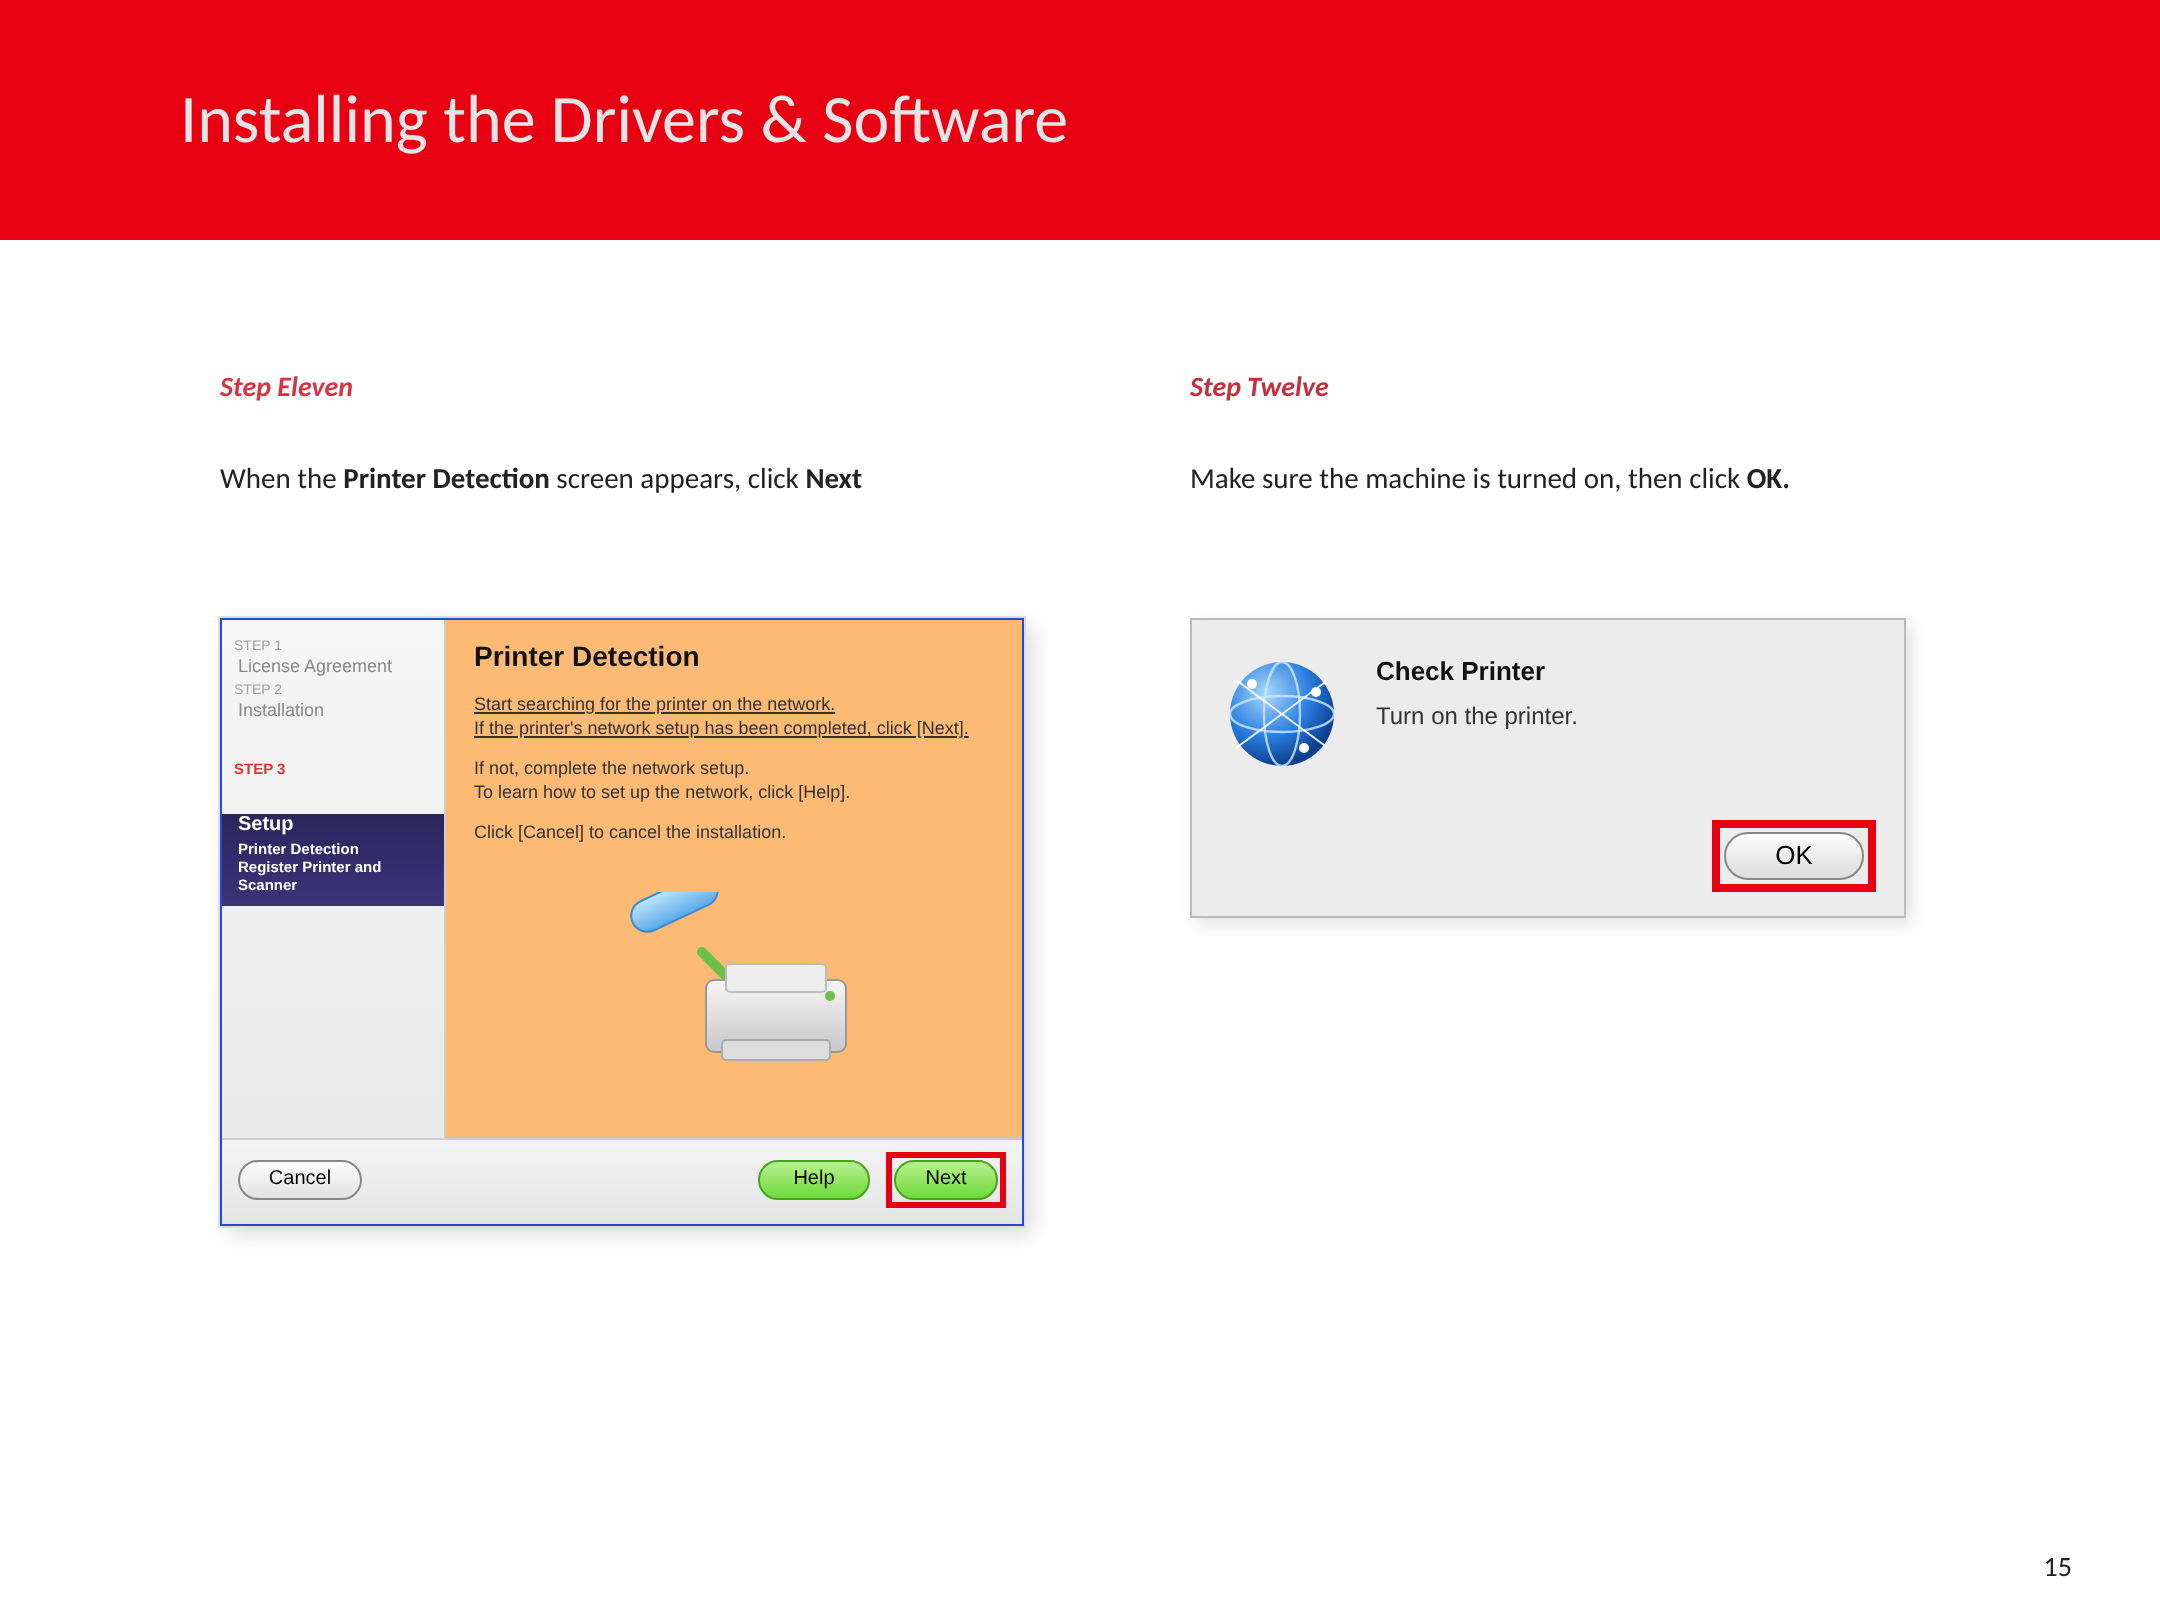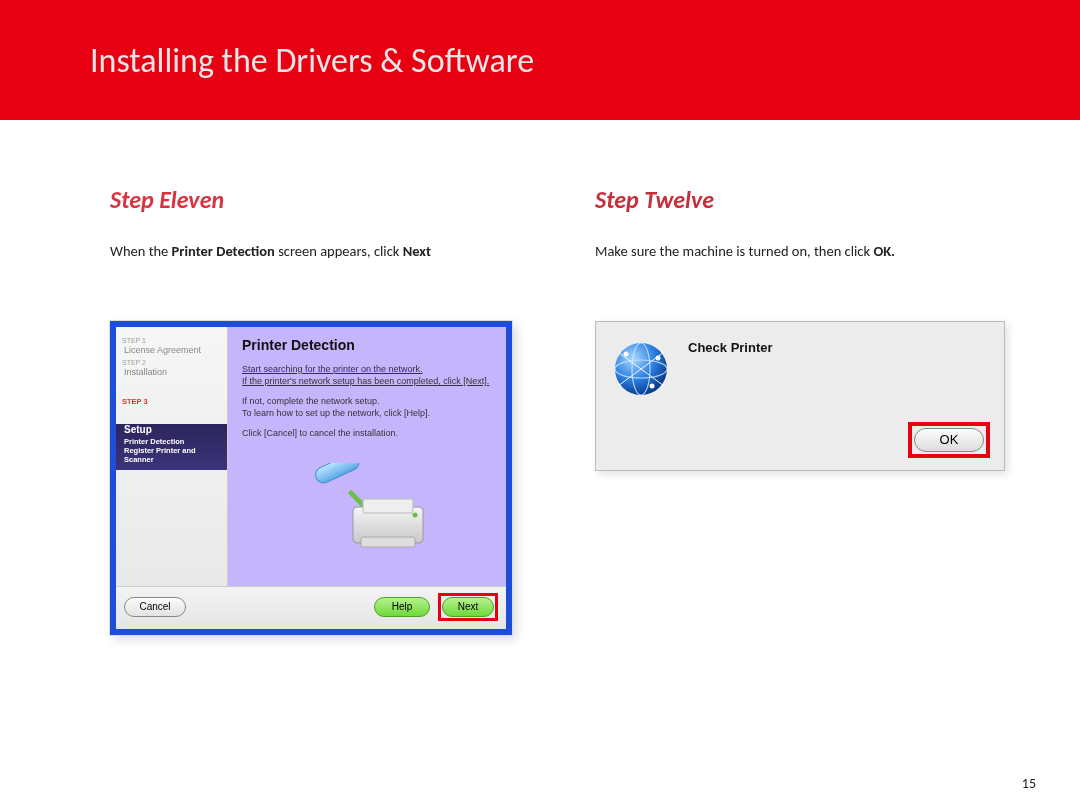--- a/index.html
+++ b/index.html
@@ -26,37 +26,37 @@
   .content {
     display: flex;
     gap: 60px;
     padding: 65px 60px 0 110px;
   }
   .col { width: 440px; }
   .step-label {
     color: #d9333f;
     font-style: italic;
     font-weight: 700;
-    font-size: 24px;
+    font-size: 14px;
     margin-bottom: 28px;
   }
   .step-two .step-label { color: #c52f3b; }
   .step-text {
     font-size: 14.5px;
     color: #222;
     line-height: 1.3;
     margin-bottom: 60px;
   }
   .step-text b { font-weight: 700; }
 
   
   .wizard {
     width: 402px;
-    border: 6px solid #1d4ed8;
-    background: #c4b5fd;
+    border: 1px solid #1d4ed8;
+    background: #fdba74;
     box-shadow: 0 0 0 1px #ddd, 4px 4px 10px rgba(0,0,0,.15);
     font-family: Tahoma, Arial, sans-serif;
   }
   .wizard-body { display: flex; }
   .sidebar {
     width: 112px;
     background: linear-gradient(#f6f6f6, #e9e9e9);
     border-right: 1px solid #ccc;
     padding: 6px 4px 10px 6px;
     font-size: 8px;
@@ -116,21 +116,21 @@
     padding: 1px;
   }
   .btn-next {
     background: linear-gradient(#b7f28e,#6ed93b);
     border-color:#4aa21f;
     min-width:52px;
   }
 
   
   .dialog {
-    width: 410px;
+    width: 358px;
     background: #ececec;
     border: 1px solid #bbb;
     box-shadow: 3px 3px 8px rgba(0,0,0,.12);
     font-family: "Lucida Grande", Tahoma, Arial, sans-serif;
     padding: 18px 14px 12px 16px;
     display:flex;
     flex-direction:column;
   }
   .dialog-body { display:flex; gap:18px; }
   .globe-icon {
@@ -258,20 +258,21 @@
               <line x1="6" y1="12" x2="52" y2="46"></line>
               <line x1="52" y1="12" x2="6" y2="46"></line>
             </g>
             <circle cx="14" cy="14" r="2.5" fill="#fff"></circle>
             <circle cx="46" cy="18" r="2.5" fill="#fff"></circle>
             <circle cx="40" cy="46" r="2.5" fill="#fff"></circle>
           </svg>
         </div>
         <div class="dialog-texts">
           <div class="dialog-title">Check Printer</div>
+          <div class="dialog-msg">Turn on the printer.</div>
         </div>
       </div>
       <div class="dialog-btn-row">
         <div class="ok-wrap">
           <div class="btn-ok">OK</div>
         </div>
       </div>
     </div>
   </div>
 

